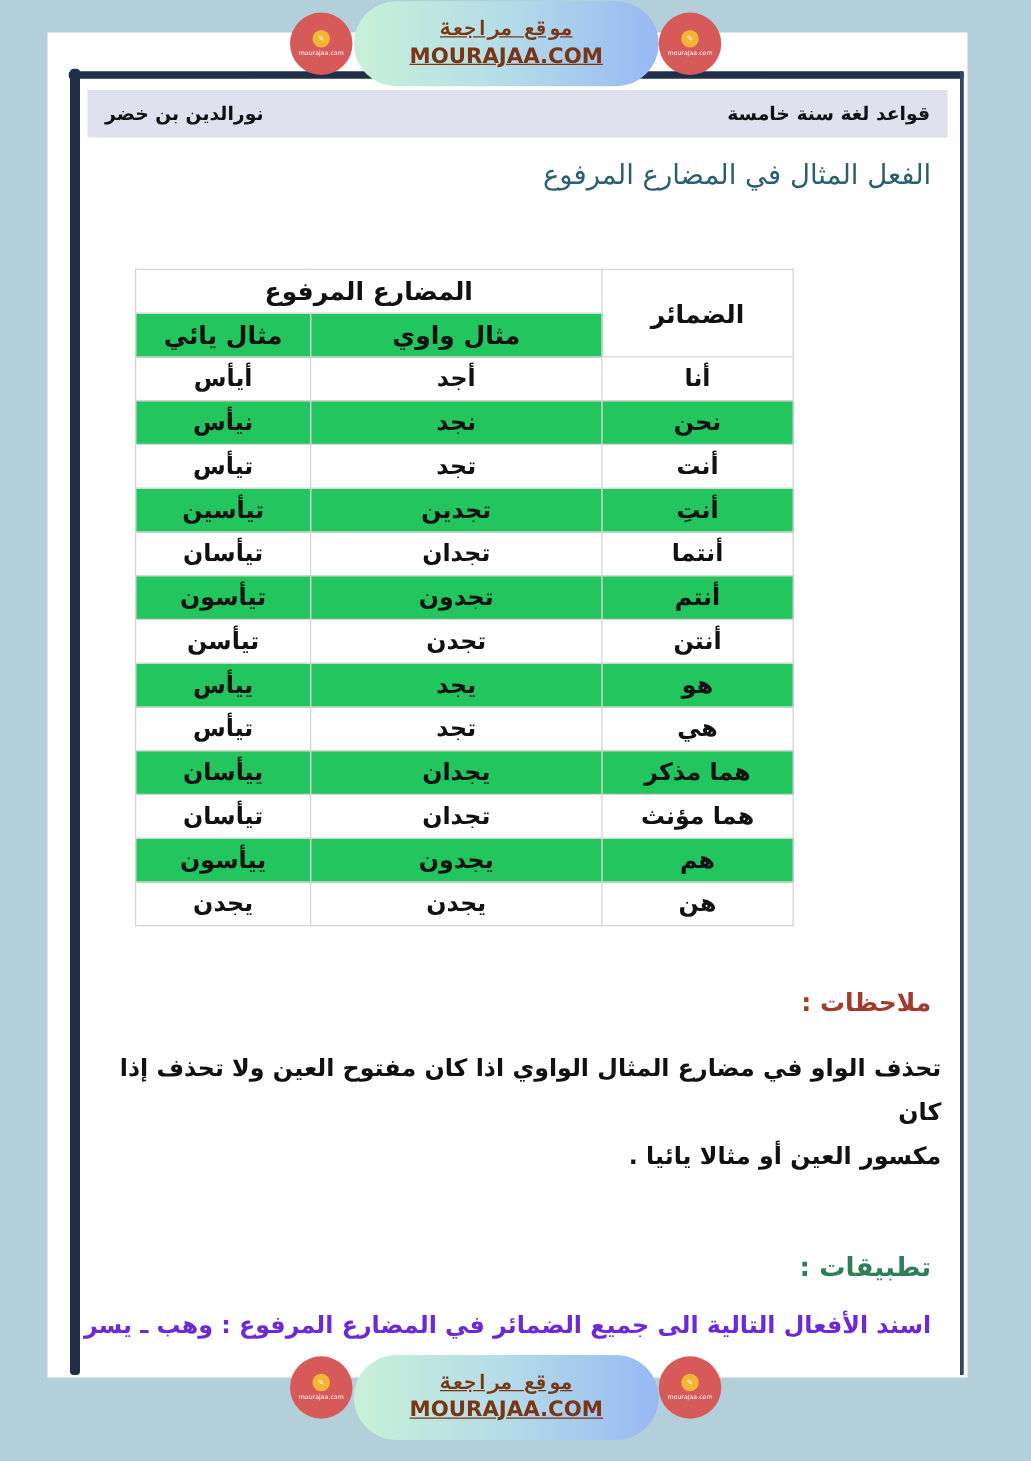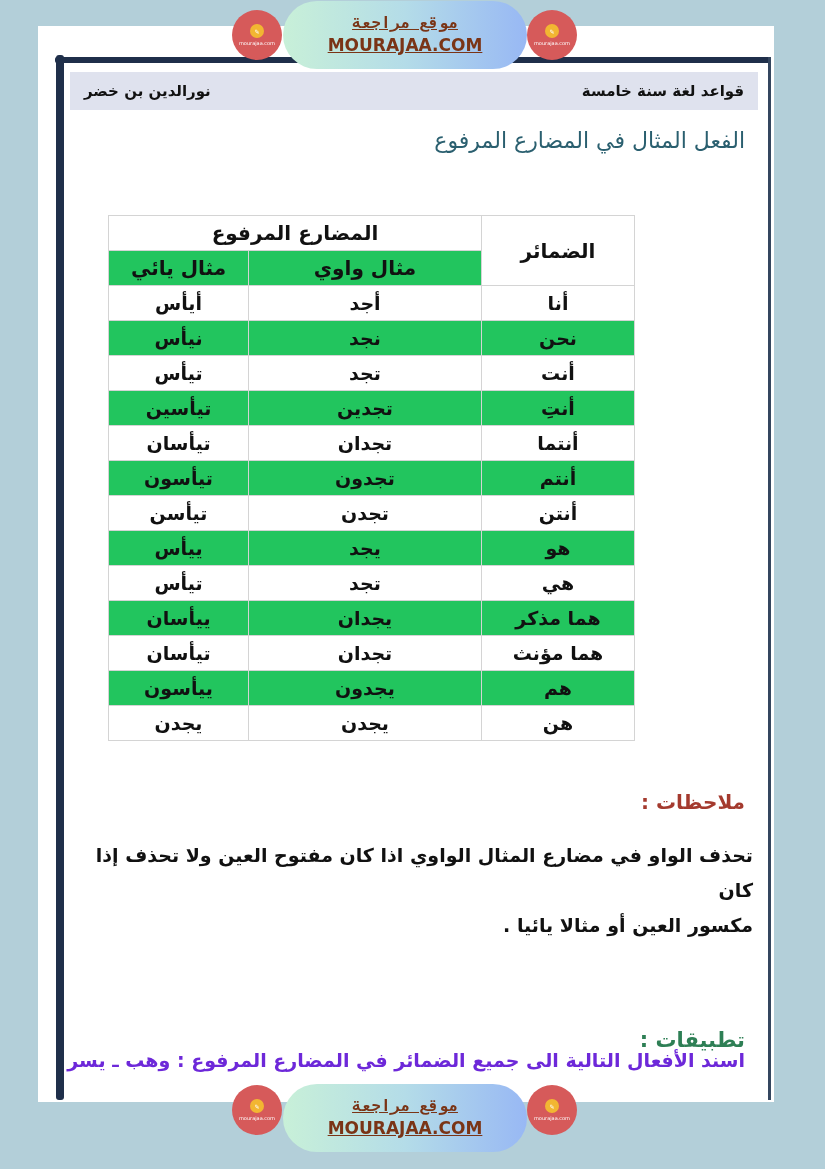--- a/index.html
+++ b/index.html
@@ -53,21 +53,21 @@
     font-size:20px; font-weight:bold; color:#a43a2e; direction:rtl;
   }
   .notes {
     position:absolute; right:72px; top:838px; width:690px;
     direction:rtl; font-size:19px; font-weight:bold; color:#111;
     line-height:35px;
   }
   .notes p { margin:0; }
   .apps-heading {
     position:absolute; right:80px; top:1002px;
-    font-size:21px; font-weight:bold; color:#2e7f55; direction:rtl;margin-top:26px;
+    font-size:21px; font-weight:bold; color:#2e7f55; direction:rtl;
   }
   .apps-text {
     position:absolute; right:80px; top:1049px;
     font-size:19px; font-weight:bold; color:#6d28d9; direction:rtl;
   }
   .banner {
     position:absolute; width:244px; height:68px; border-radius:34px;
     background:linear-gradient(90deg,#c8f0d8 0%,#b4dce8 50%,#98b8f4 100%);
     display:flex; flex-direction:column; align-items:center; justify-content:center;
   }

